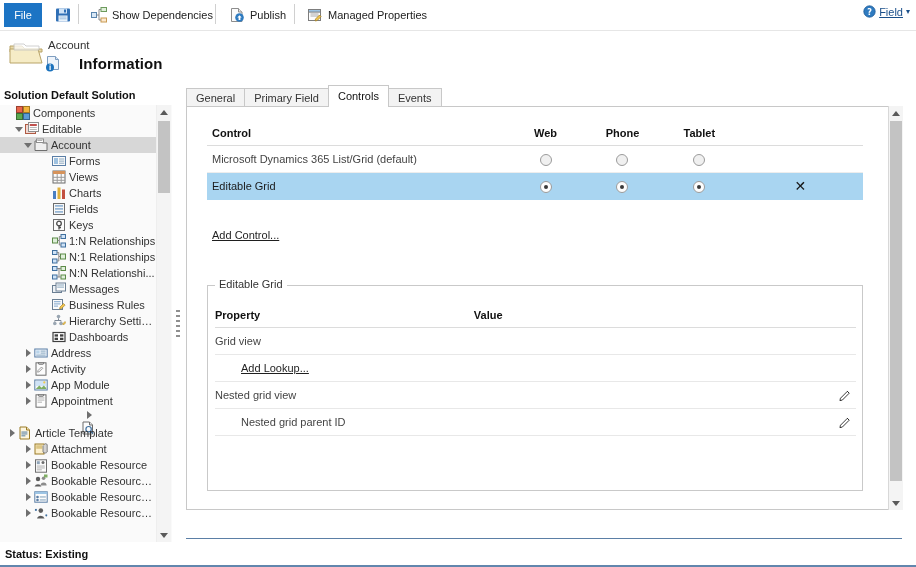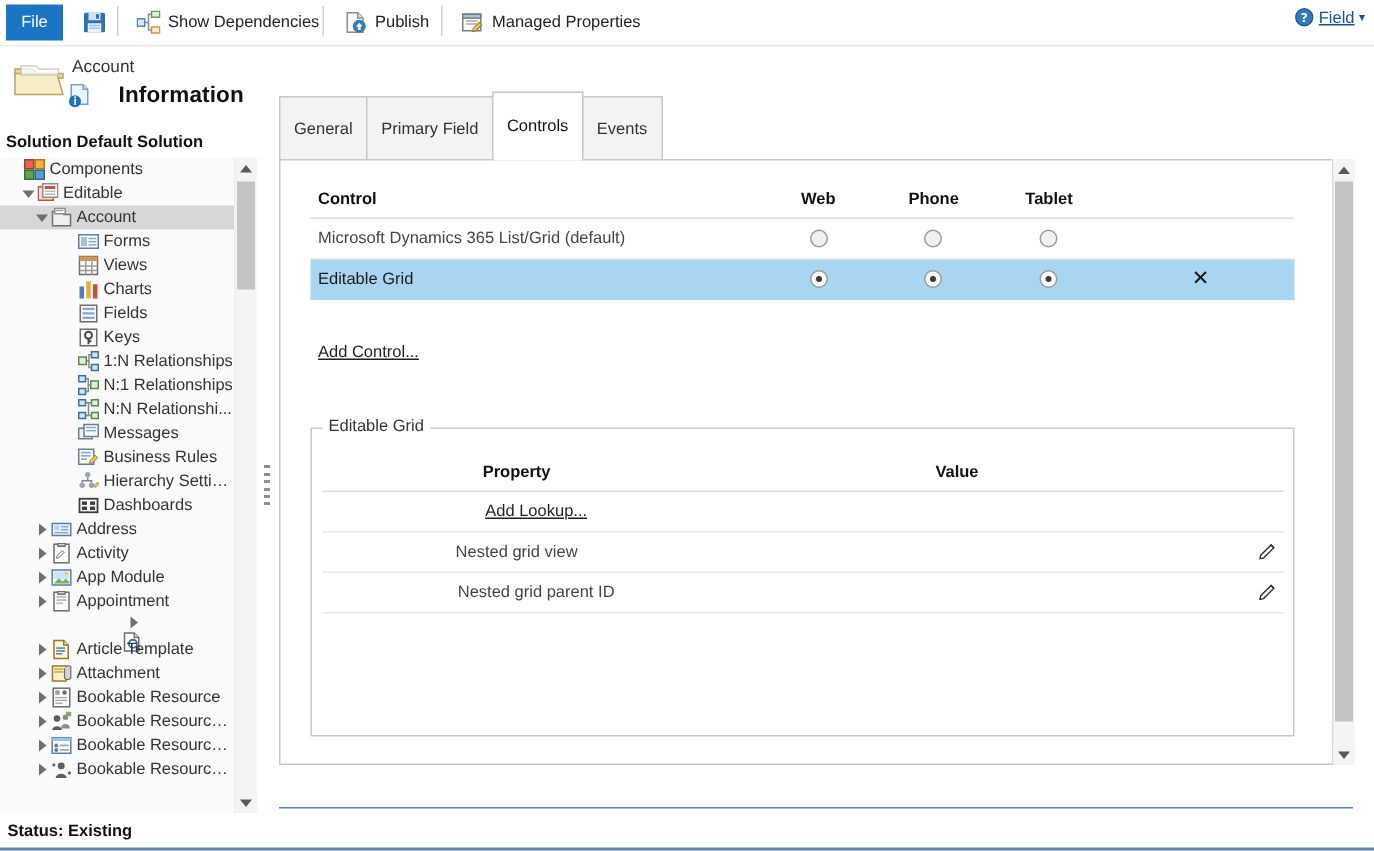--- a/index.html
+++ b/index.html
@@ -52,21 +52,21 @@
   .cap-dn{width:0;height:0;border-style:solid;border-width:5px 4px 0 4px;border-color:#5a5a5a transparent transparent transparent;}
 
   
   .splitter{position:absolute;left:172px;top:105px;width:12px;height:437px;background:#fff;cursor:col-resize;}
   .grip{position:absolute;left:4px;top:205px;width:4px;height:28px;
     background-image:repeating-linear-gradient(to bottom,#8f8f8f 0,#8f8f8f 2px,transparent 2px,transparent 5px);}
 
   
   .mainpane{position:absolute;left:186px;top:86px;width:716px;height:452px;background:#fff;}
   .tabs{position:absolute;left:0;top:0;height:21px;display:flex;align-items:flex-end;}
-  .tab{height:18px;line-height:18px;padding:12px 9px;font-size:11px;color:#333;border:1px solid #c8c8c8;
+  .tab{height:18px;line-height:18px;padding:0 9px;font-size:11px;color:#333;border:1px solid #c8c8c8;
     border-bottom:none;background:#f3f3f3;margin-right:-1px;cursor:pointer;position:relative;}
   .tab.active{background:#fff;height:21px;line-height:20px;z-index:3;color:#111;}
   .tabbody{position:absolute;left:0;top:20px;width:714px;height:404px;border:1px solid #c8c8c8;background:#fff;box-sizing:border-box;}
 
   
   .ctbl{position:absolute;left:20px;top:14px;width:656px;}
   .ctbl .hr{display:flex;align-items:center;height:24px;font-size:11px;font-weight:bold;color:#111;
     border-bottom:1px solid #dcdcdc;}
   .ctbl .row{display:flex;align-items:center;height:26px;font-size:11px;color:#444;border-bottom:1px solid #ededed;}
   .ctbl .row.selected{background:#a9d5f1;color:#1b1b1b;border-bottom:1px solid #a9d5f1;}
@@ -77,21 +77,21 @@
     box-sizing:border-box;position:relative;vertical-align:middle;cursor:pointer;}
   .radio.on{background:#fdfdfd;}
   .radio.on::after{content:"";position:absolute;left:3px;top:3px;width:4px;height:4px;border-radius:50%;background:#3a3a3a;}
   .xbtn{font-size:14px;font-weight:bold;color:#161616;cursor:pointer;line-height:1;font-family:"DejaVu Sans",sans-serif;}
   .lnk{color:#1f1f1f;text-decoration:underline;font-size:11px;cursor:pointer;}
   .addctrl{position:absolute;left:25px;top:122px;}
 
   
   .fs{position:absolute;left:20px;top:178px;width:656px;height:206px;border:1px solid #c9c9c9;box-sizing:border-box;}
   .fs-lg{position:absolute;left:28px;top:171px;background:#fff;padding:0 4px;font-size:11px;color:#333;}
-  .ptbl{position:absolute;left:28px;top:196px;width:641px;text-align:center;}
+  .ptbl{position:absolute;left:28px;top:196px;width:641px;}
   .ptbl .hr{display:flex;height:24px;align-items:center;font-size:11px;font-weight:bold;color:#111;border-bottom:1px solid #dcdcdc;}
   .ptbl .row{display:flex;height:26px;align-items:center;font-size:11px;color:#444;border-bottom:1px solid #e8e8e8;}
   .p-name{width:260px;}
   .p-val{width:330px;}
   .p-act{width:50px;text-align:right;padding-right:4px;}
   .indent1{padding-left:26px;box-sizing:border-box;}
   .pencil{width:13px;height:13px;display:inline-block;cursor:pointer;}
 
   
   .statusline{position:absolute;left:186px;top:538px;width:716px;height:1px;background:#5b7fa6;}
@@ -410,21 +410,21 @@
             <i class="arrow closed"></i>
           </span>
           <span class="ti"><svg viewBox="0 0 14 14" width="14" height="14">
               <path d="M2 1 h6.5 l3 3 v9 h-9.5 z" fill="#fcfcfc" stroke="#6d6d6d"></path>
               <path d="M8.5 1 v3 h3" fill="#e3e3e3" stroke="#6d6d6d"></path>
               <circle cx="7.6" cy="8.2" r="2.7" fill="none" stroke="#3f6f9e" stroke-width="1.2"></circle>
               <path d="M9.6 10.2 L12 12.4" stroke="#3f6f9e" stroke-width="1.4"></path>
             </svg></span>
           <span class="tlbl">Article</span>
         </div>
-        <div class="tnode" style="padding-left: 22px; align-items: center;">
+        <div class="tnode" style="padding-left: 6px; align-items: center;">
           <span class="tw">
             <i class="arrow closed"></i>
           </span>
           <span class="ti"><svg viewBox="0 0 14 14" width="14" height="14">
               <path d="M2 1 h6.5 l3 3 v9 h-9.5 z" fill="#fdf6e0" stroke="#9a7a25"></path>
               <path d="M8.5 1 v3 h3" fill="#f0e2b8" stroke="#9a7a25"></path>
               <rect x="3.4" y="5.6" width="6" height=".9" fill="#3f6f9e"></rect>
               <rect x="3.4" y="7.5" width="6" height=".9" fill="#3f6f9e"></rect>
               <rect x="3.4" y="9.4" width="4" height=".9" fill="#3f6f9e"></rect>
             </svg></span>
@@ -435,21 +435,21 @@
             <i class="arrow closed"></i>
           </span>
           <span class="ti"><svg viewBox="0 0 14 14" width="14" height="14">
               <rect x="1" y="2" width="9" height="10" fill="#fdf0cd" stroke="#9a7a25"></rect>
               <rect x="2.2" y="3.6" width="6" height=".9" fill="#bb9b3e"></rect>
               <rect x="2.2" y="5.5" width="6" height=".9" fill="#bb9b3e"></rect>
               <path d="M10.2 2.5 a2 2 0 0 1 3 0 v7.5 a2.6 2.6 0 0 1-4.2 0 V3.5" fill="#d2d2d2" stroke="#6b6b6b" stroke-width=".8"></path>
             </svg></span>
           <span class="tlbl">Attachment</span>
         </div>
-        <div class="tnode" style="padding-left: 22px;">
+        <div class="tnode" style="padding-left: 22px; align-items: flex-end;">
           <span class="tw">
             <i class="arrow closed"></i>
           </span>
           <span class="ti"><svg viewBox="0 0 14 14" width="14" height="14">
               <rect x="1.5" y="0.8" width="11" height="12.4" fill="#fcfcfc" stroke="#6d6d6d"></rect>
               <rect x="2.8" y="2.2" width="3" height="3" fill="#8fa4b8"></rect>
               <circle cx="9" cy="3.6" r="1.5" fill="#6d6d6d"></circle>
               <rect x="2.8" y="6.6" width="8" height=".9" fill="#a9a9a9"></rect>
               <rect x="2.8" y="8.5" width="8" height=".9" fill="#a9a9a9"></rect>
               <rect x="2.8" y="10.4" width="5" height=".9" fill="#a9a9a9"></rect>
@@ -553,20 +553,25 @@
       <div class="fs"></div>
       <div class="fs-lg">Editable Grid</div>
 
       <div class="ptbl">
         <div class="hr">
           <div class="p-name">Property</div>
           <div class="p-val">Value</div>
           <div class="p-act"></div>
         </div>
         <div id="prop-rows-host">
+            <div class="row">
+              <div class="p-name">Grid view</div>
+              <div class="p-val"></div>
+              <div class="p-act"></div>
+            </div>
             <div class="row">
               <div class="p-name indent1"><a class="lnk">Add Lookup...</a></div>
               <div class="p-val"></div>
               <div class="p-act"></div>
             </div>
             <div class="row">
               <div class="p-name">Nested grid view</div>
               <div class="p-val"></div>
               <div class="p-act"><span class="pencil"><svg viewBox="0 0 14 14" width="13" height="13">
                     <path d="M1.6 11 l7.4-7.4 2 2 -7.4 7.4 -2.6 .6 z" fill="none" stroke="#2b2b2b" stroke-width="1"></path>

